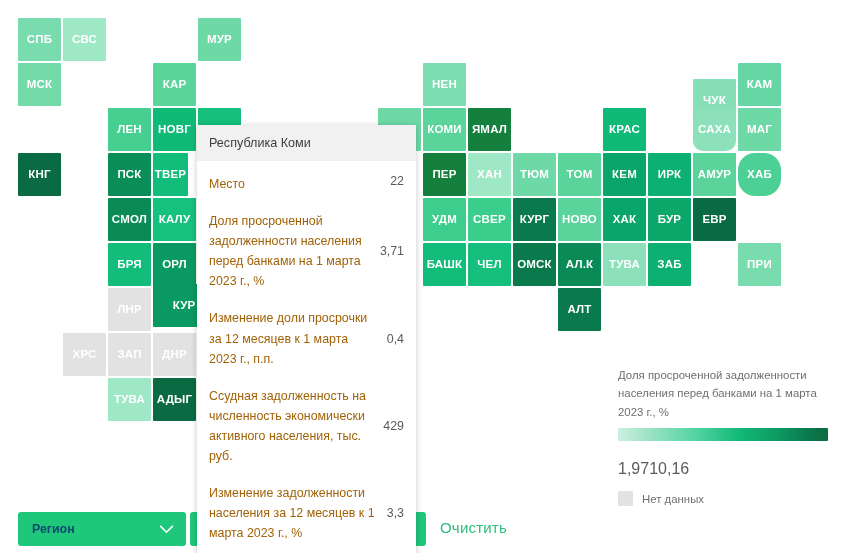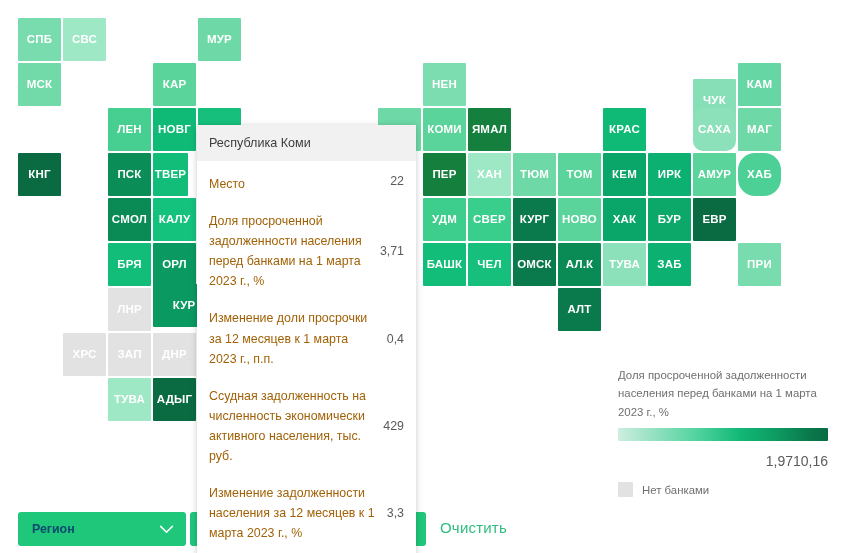--- a/index.html
+++ b/index.html
@@ -49,22 +49,22 @@
   
   #legend{position:absolute;left:618px;top:366px;width:218px;}
   #legend .lg-title{
     font-size:11.4px;color:#6f6f6f;line-height:1.62;margin-bottom:7px;
   }
   #legend .lg-bar{
     height:13px;width:210px;border-radius:1px;
     background:linear-gradient(to right,#cdeee0 0%,#9fe3c6 14%,#4fd39e 38%,#12b877 58%,#0d9a61 76%,#0a7a4c 90%,#0a6b42 100%);
   }
   #legend .lg-scale{
-    display:flex;justify-content:flex-end;width:210px;
-    font-size:14px;color:#5c5c5c;margin-top:12px;
+    display:flex;justify-content:flex-start;width:210px;
+    font-size:16px;color:#5c5c5c;margin-top:19px;
   }
   #legend .lg-nodata{display:flex;align-items:center;gap:9px;margin-top:13px;}
   #legend .lg-sw{width:15px;height:15px;background:#e2e2e2;border-radius:1px;}
   #legend .lg-nodata span.lbl{font-size:11.4px;color:#6f6f6f;}
 
   
   #controls{position:absolute;left:18px;top:512px;height:34px;}
   .dropdown{
     position:absolute;top:0;height:34px;
     background:#1fc77b;border-radius:3px;
@@ -173,21 +173,21 @@
 
   <div id="legend">
     <div class="lg-title">Доля просроченной задолженности населения перед банками на 1 марта 2023 г., %</div>
     <div class="lg-bar"></div>
     <div class="lg-scale">
       <span>1,97</span>
       <span>10,16</span>
     </div>
     <div class="lg-nodata">
       <span class="lg-sw" style="background: rgb(226, 226, 226);"></span>
-      <span class="lbl">Нет банками</span>
+      <span class="lbl">Нет данных</span>
     </div>
   </div>
 
   <div id="controls">
     <div class="dropdown" id="dd-region" style="background: rgb(31, 199, 123);">
       <span>Регион</span>
       <span class="chev">
         <svg viewBox="0 0 16 10" width="15" height="9">
             <path d="M1.5 1.5 L8 8 L14.5 1.5" fill="none" stroke="#ffffff" stroke-width="1.8" stroke-linecap="round"></path>
           </svg>

